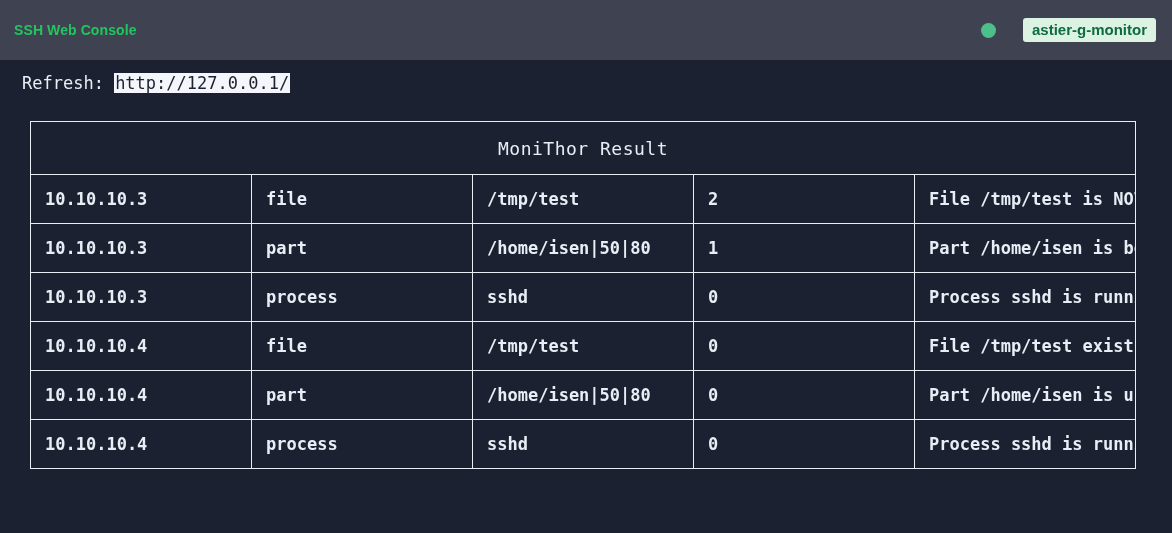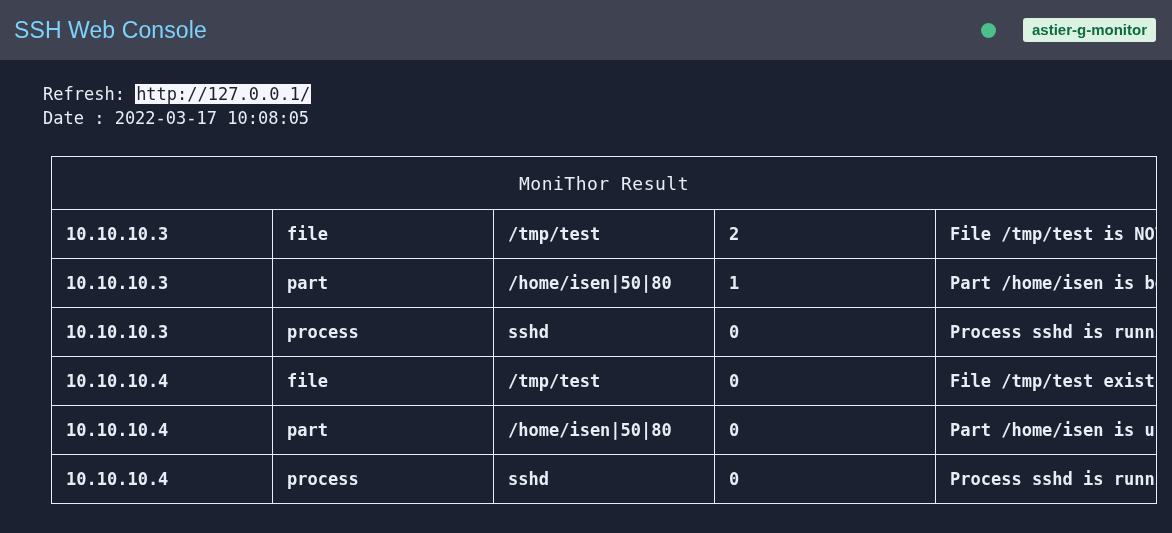--- a/index.html
+++ b/index.html
@@ -18,23 +18,23 @@
   #topbar {
     height: 60px;
     background: #3e4251;
     display: flex;
     align-items: center;
     justify-content: space-between;
     padding: 0 16px 0 14px;
     box-sizing: border-box;
   }
   #app-title {
-    color: #7dd3fc;
-    font-size: 23px;
-    font-weight: normal;
+    color: #22c55e;
+    font-size: 14px;
+    font-weight: bold;
     letter-spacing: 0.1px;
     white-space: nowrap;
   }
   #status-cluster {
     display: flex;
     align-items: center;
     gap: 27px;
   }
   #status-dot {
     width: 15px;
@@ -48,23 +48,22 @@
     color: #0d6b3f;
     font-size: 15px;
     font-weight: bold;
     padding: 3px 9px 4px 9px;
     border-radius: 3px;
     white-space: nowrap;
   }
 
   
   #console {
-    padding: 22px 0 0 22px;
+    padding: 11px 0 0 22px;
     font-family: "DejaVu Sans Mono", "Liberation Mono", monospace;
-    margin-left: 21px;
   }
   .meta-line {
     color: #e9edf5;
     font-size: 17px;
     line-height: 24px;
     white-space: pre;
   }
   .url-highlight {
     background: #f4f6fb;
     color: #1b2130;
@@ -116,21 +115,20 @@
 <div id="topbar">
   <div id="app-title">SSH Web Console</div>
   <div id="status-cluster">
     <span id="status-dot"></span>
     <span id="host-badge">astier-g-monitor</span>
   </div>
 </div>
 
 <div id="console">
   <div class="meta-line"><span>Refresh: </span><span class="url-highlight">http://127.0.0.1/</span></div>
-  <div class="meta-line">Date : 2022-03-17 10:08:05</div>
 
   <div id="result-table-wrap">
     <table id="result-table">
       <thead>
         <tr>
           <th class="title-cell" colspan="5">MoniThor Result</th>
         </tr>
       </thead>
       <tbody id="result-body">
           <tr>

